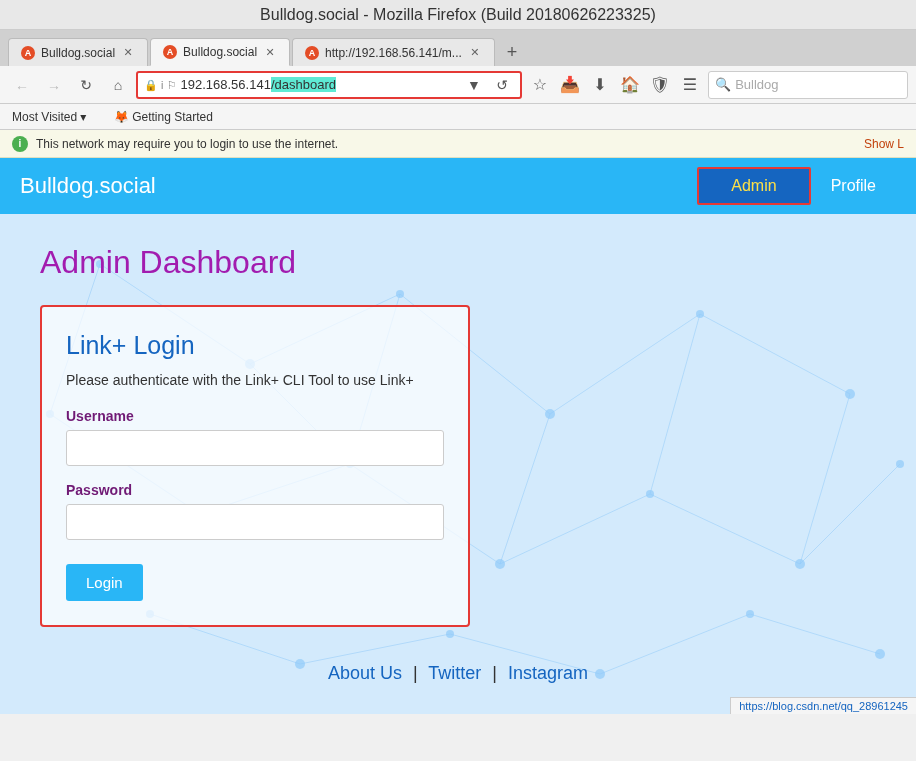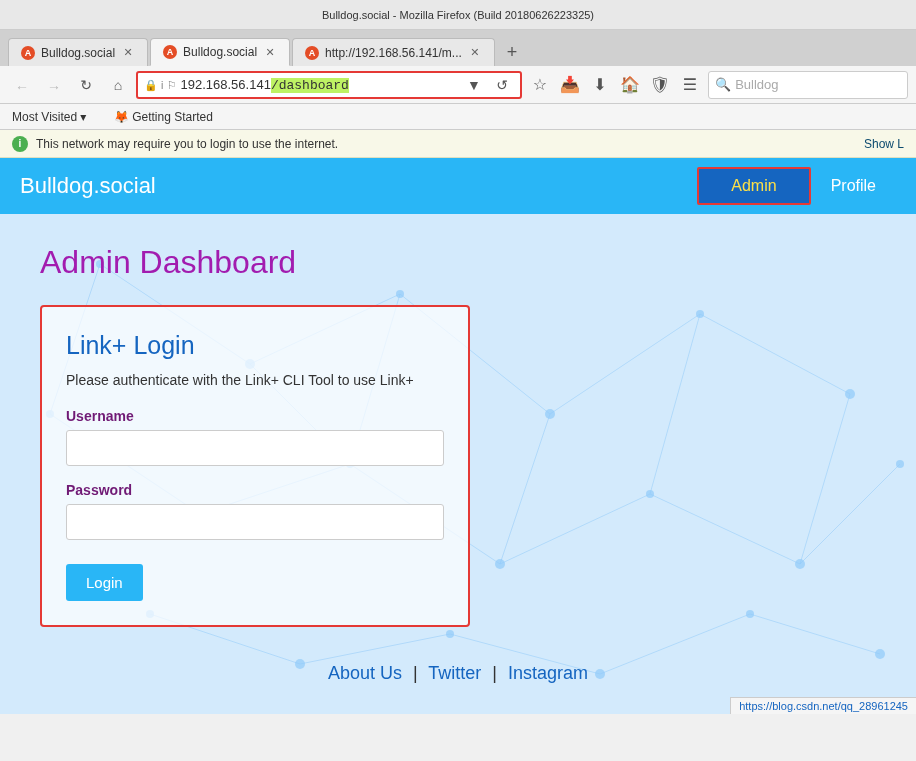--- a/index.html
+++ b/index.html
@@ -5,21 +5,21 @@
     * { margin: 0; padding: 0; box-sizing: border-box; }
     body { font-family: Arial, sans-serif; background: #f0f0f0; width: 916px; height: 761px; overflow: hidden; }
 
     
     .title-bar {
       background: #e8e8e8;
       height: 30px;
       display: flex;
       align-items: center;
       justify-content: center;
-      font-size: 11px;
+      font-size: 16px;
       color: #333;
       border-bottom: 1px solid #ccc;
     }
 
     .tab-bar {
       background: #d0d0d0;
       height: 36px;
       display: flex;
       align-items: flex-end;
       padding: 0 8px;
@@ -130,22 +130,21 @@
       gap: 2px;
       color: #888;
       font-size: 11px;
     }
 
     .address-text {
       flex: 1;
     }
 
     .address-highlight {
-      background: #bef264;
-      font-family: Liberation Mono, monospace;
+      background: #5eead4;
     }
 
     .reload-btn {
       width: 24px;
       height: 24px;
       background: none;
       border: none;
       cursor: pointer;
       display: flex;
       align-items: center;
@@ -231,21 +230,21 @@
       display: flex;
       align-items: center;
       justify-content: center;
       color: white;
       font-size: 10px;
       font-weight: bold;
     }
 
     .show-link {
       margin-left: auto;
-      color: #0c4a6e;
+      color: #c2410c;
       font-size: 12px;
       cursor: pointer;
     }
 
     
     .app-header {
       background: #29b6f6;
       height: 56px;
       display: flex;
       align-items: center;

